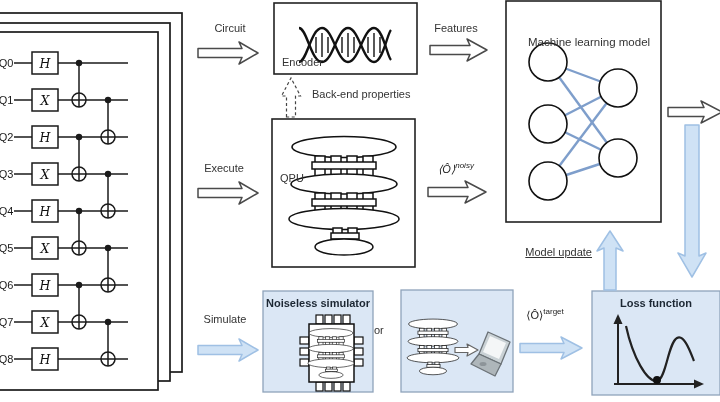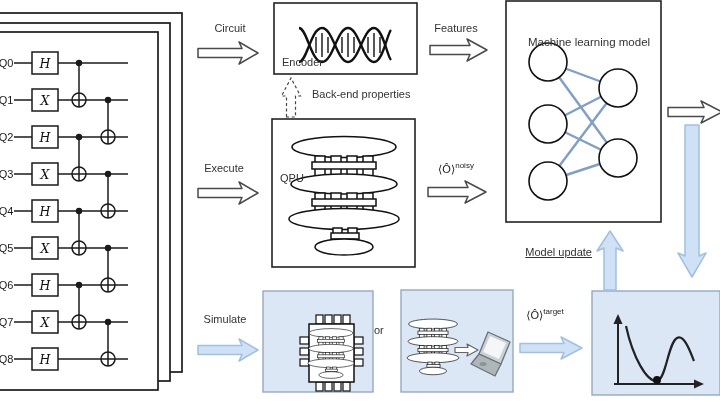--- a/index.html
+++ b/index.html
@@ -241,16 +241,18 @@
 <div class="label center" style="left:200px;top:22px;width:60px;">Circuit</div>
 <div class="label center" style="left:194px;top:162px;width:60px;">Execute</div>
 <div class="label center" style="left:194px;top:313px;width:62px;">Simulate</div>
 <div class="label center" style="left:421px;top:22px;width:70px;">Features</div>
 <div class="label" style="left:312px;top:88px;">Back-end properties</div>
 <div class="label box-title" style="left:282px;top:8px;">Encoder</div>
 <div class="label box-title" style="left:280px;top:124px;">QPU</div>
 <div class="label center ml-title" style="left:528px;top:7px;width:110px;">Machine learning model</div>
 <div class="label" style="left:508px;top:246px;width:84px;text-align:right;text-decoration:underline;">Model update</div>
 <div class="label" style="left:374px;top:324px;">or</div>
-<div class="label center obs" style="left:421px;top:161px;width:70px;"><span>⟨Ô⟩</span><sup>noisy</sup></div>
+<div class="label center panel-title" style="left:263px;top:297px;width:110px;">Noiseless simulator</div>
+<div class="label center panel-title" style="left:592px;top:297px;width:128px;">Loss function</div>
+<div class="label center obs" style="left:421px;top:161px;width:70px;font-style:italic;"><span>⟨Ô⟩</span><sup>noisy</sup></div>
 <div class="label center obs" style="left:505px;top:307px;width:80px;"><span>⟨Ô⟩</span><sup>target</sup></div>
 
 </div>
 
 </body></html>

